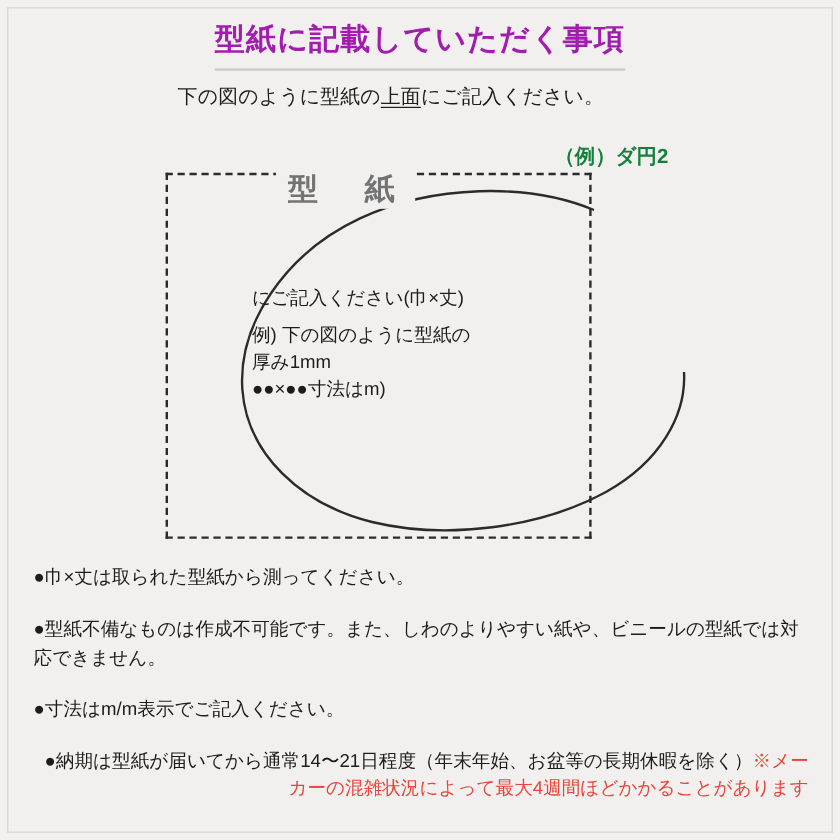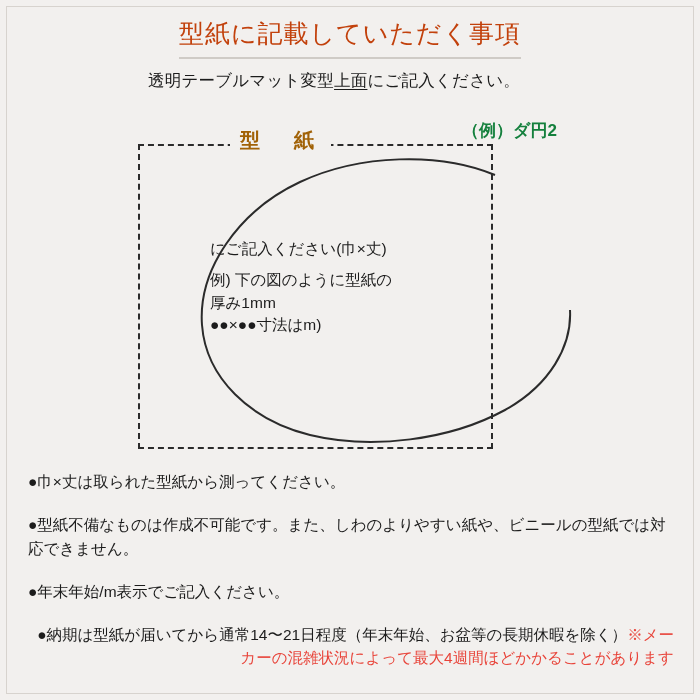--- a/index.html
+++ b/index.html
@@ -36,23 +36,23 @@
   .title-wrap {
     position: absolute;
     left: 0;
     top: 18px;
     width: 700px;
     text-align: center;
   }
   .title {
     display: inline-block;
     font-size: 25px;
-    font-weight: normal;
+    font-weight: bold;
     letter-spacing: 1px;
-    color: #c2410c;
+    color: #a21caf;
     padding-bottom: 9px;
     border-bottom: 2px solid #cfcbc6;
     line-height: 1.2;
   }
 
   
   .lead {
     position: absolute;
     left: 148px;
     top: 70px;
@@ -79,27 +79,27 @@
     top: 34px;
     width: 355px;
     height: 305px;
     border: 2px dashed #2b2b2b;
     box-sizing: border-box;
     background: transparent;
   }
   .kata-label {
     position: absolute;
     left: 120px;
-    top: 17px;
-    font-size: 20px;
+    top: 31px;
+    font-size: 25px;
     font-weight: bold;
     letter-spacing: 7px;
     background: #f2f0ee;
     padding: 0 10px;
-    color: #a16207;
+    color: #737373;
   }
   .example-label {
     position: absolute;
     left: 352px;
     top: 9px;
     font-size: 17px;
     font-weight: bold;
     color: #15803d;
     white-space: nowrap;
   }
@@ -149,21 +149,21 @@
 <body>
 
 <div class="page">
   <div class="frame"></div>
 
   <div class="title-wrap">
     <div class="title">型紙に記載していただく事項</div>
   </div>
 
   <div class="lead">
-    <span>透明テーブルマット変型</span><span class="ul">上面</span><span>にご記入ください。</span>
+    <span>下の図のように型紙の</span><span class="ul">上面</span><span>にご記入ください。</span>
   </div>
 
   <div class="diagram">
     <div class="dash-box"></div>
 
     <svg class="oval-svg" viewBox="0 0 480 350">
       <path d="M 385 65 C 330 42, 250 44, 190 72 C 128 101, 88 160, 92 215 C 96 268, 140 310, 200 325 C 262 340, 340 330, 395 300 C 440 275, 462 236, 460 200" fill="none" stroke="#2b2b2b" stroke-width="2"></path>
     </svg>
 
     <div class="kata-label">型　紙</div>
@@ -174,18 +174,18 @@
       <span class="gap"></span>
       <div>例) 下の図のように型紙の</div>
       <div>厚み1mm</div>
       <div>●●×●●寸法はm)</div>
     </div>
   </div>
 
   <div class="notes">
     <div class="note">●巾×丈は取られた型紙から測ってください。</div>
     <div class="note">●型紙不備なものは作成不可能です。また、しわのよりやすい紙や、ビニールの型紙では対応できません。</div>
-    <div class="note">●年末年始/m表示でご記入ください。</div>
+    <div class="note">●寸法はm/m表示でご記入ください。</div>
     <div class="note">
       <span>●納期は型紙が届いてから通常14〜21日程度（年末年始、お盆等の長期休暇を除く）</span><span class="red">※メーカーの混雑状況によって最大4週間ほどかかることがあります</span>
     </div>
   </div>
 </div>
 
 </body></html>

